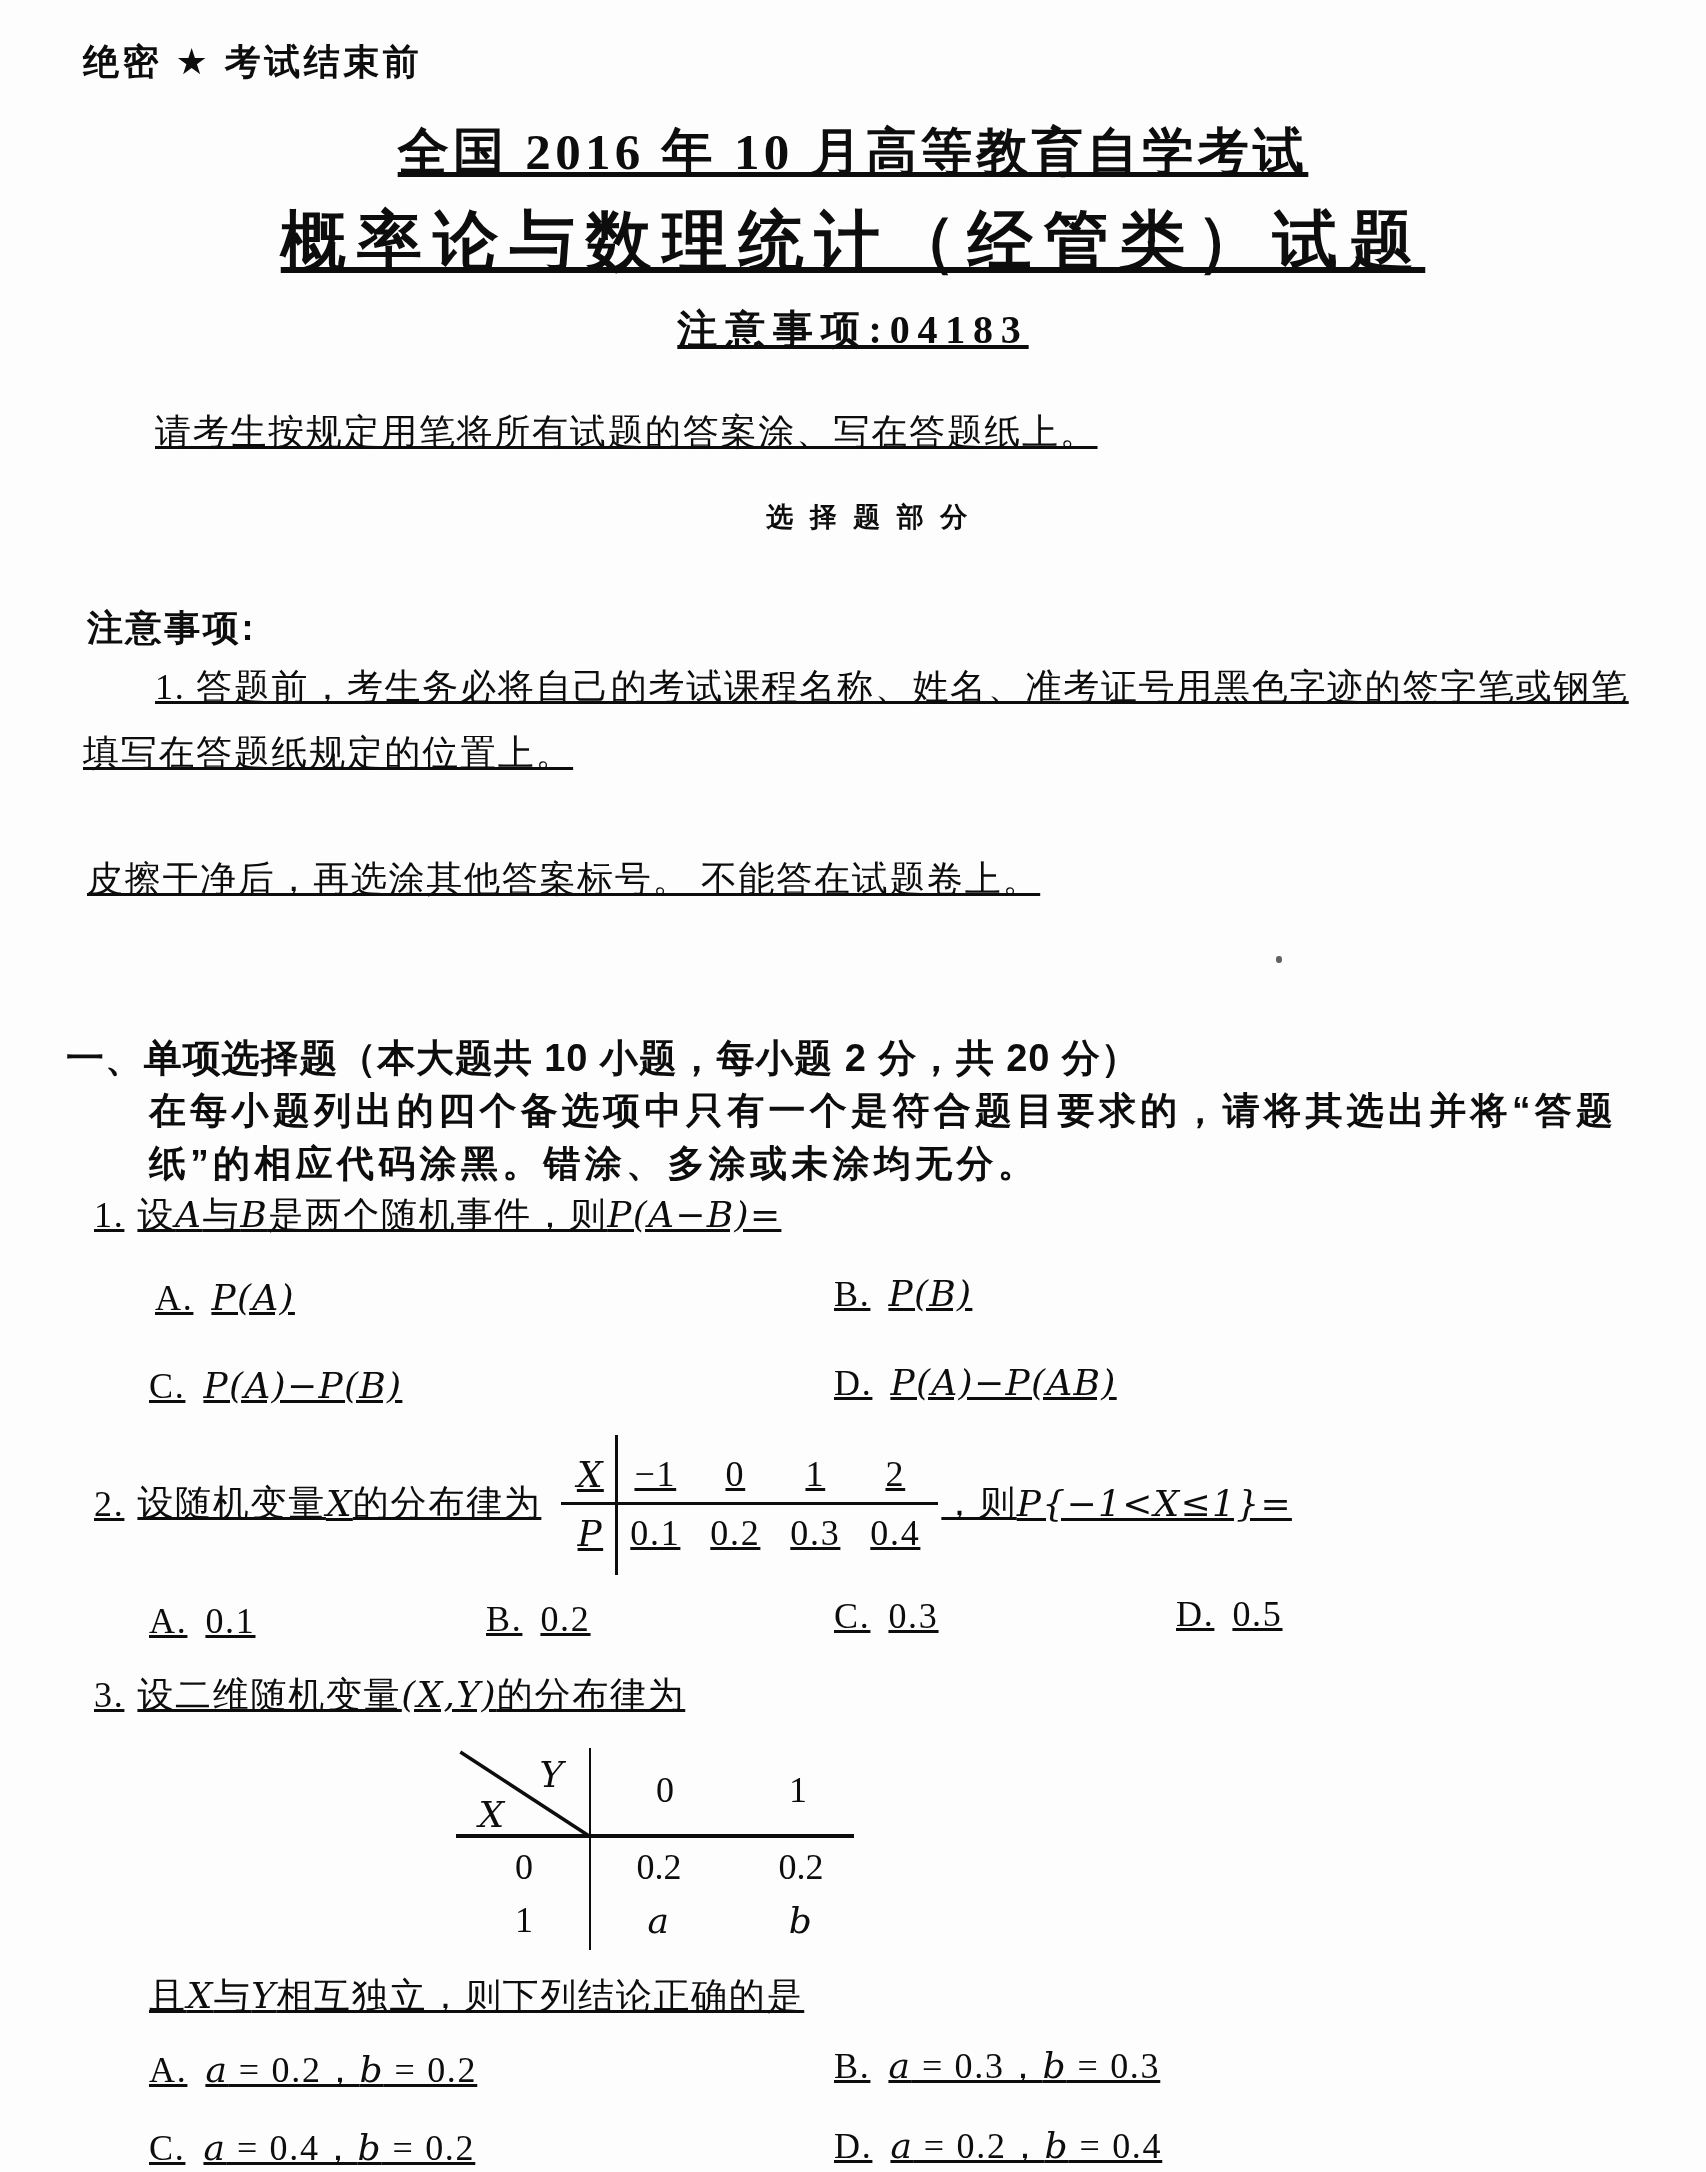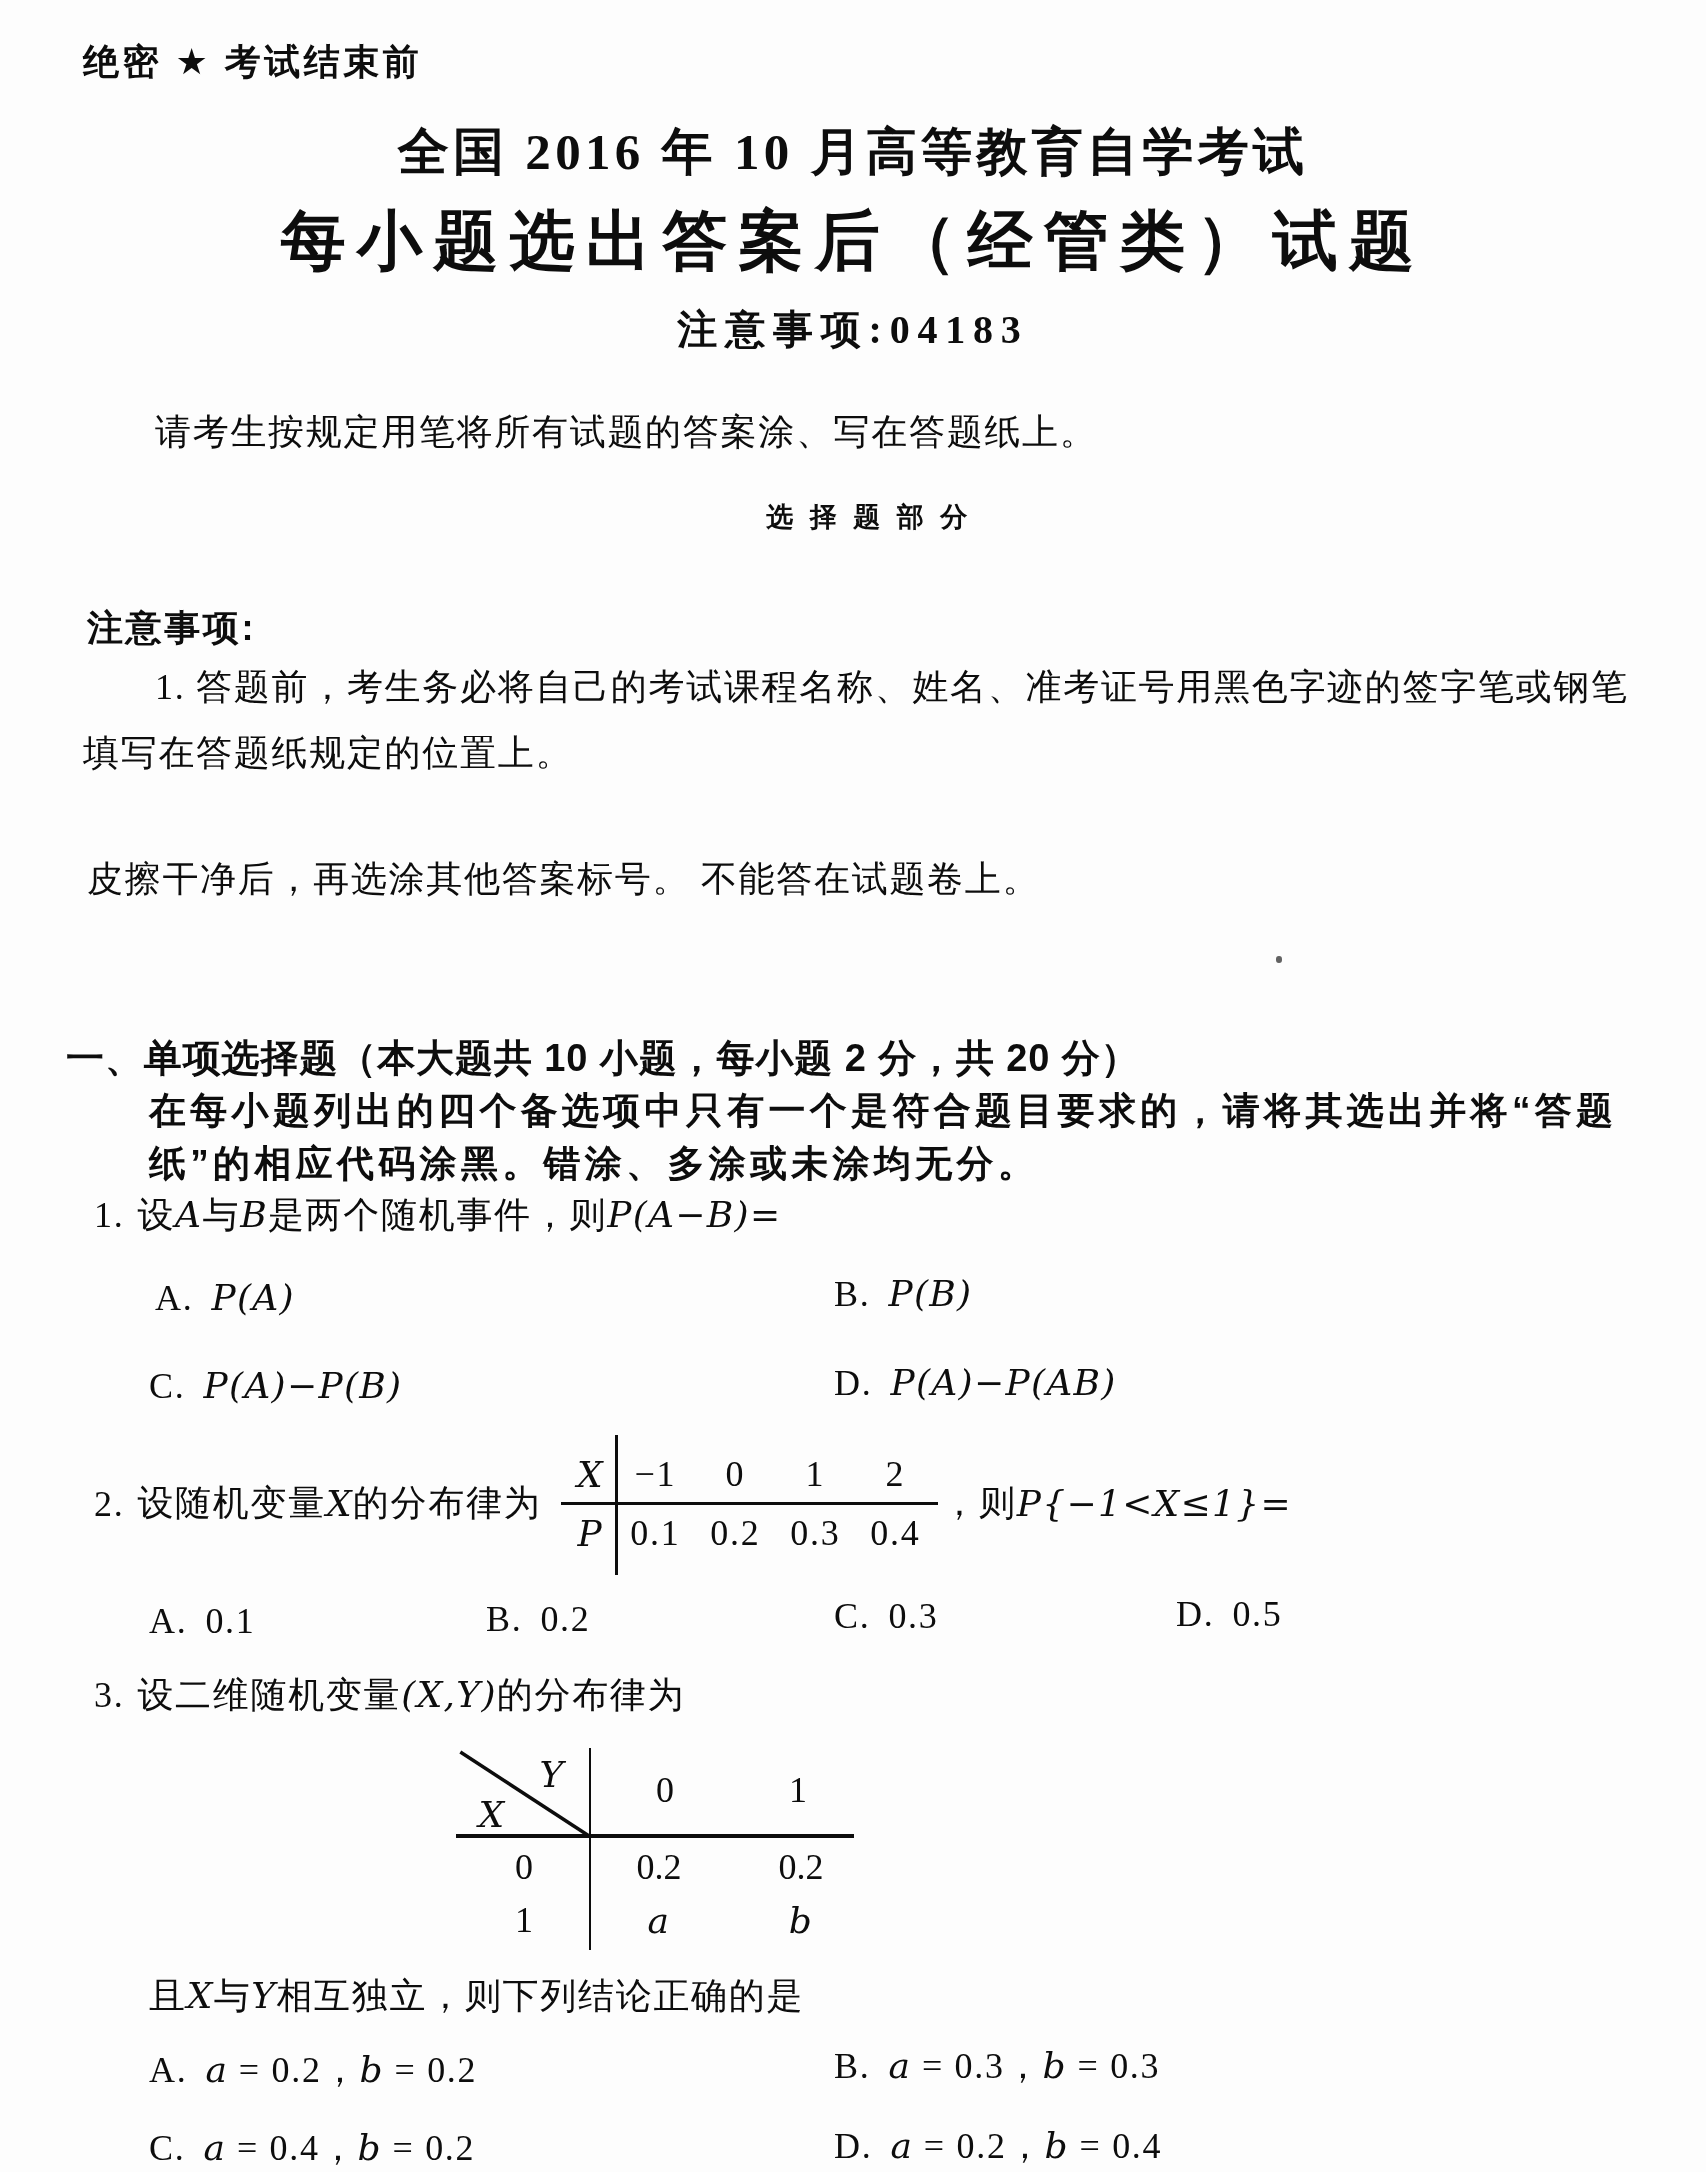--- a/index.html
+++ b/index.html
@@ -6,21 +6,21 @@
   #page{
     position:relative;
     width:1706px;
     height:2376px;
     background:#fdfdfd;
     color:#0d0d0d;
     overflow:hidden;
     font-family:"Liberation Serif","DejaVu Serif",serif;
   }
   .line{position:absolute;white-space:nowrap;line-height:1.18;}
-  .serif{font-family:"Liberation Serif","DejaVu Serif",serif;}
+  .serif{font-family:"Liberation Serif","DejaVu Serif",serif;text-decoration:underline;}
   .sans{font-family:"Liberation Sans","DejaVu Sans",sans-serif;font-weight:700;}
   .body{font-size:36px;letter-spacing:1.7px;}
   .center{left:0;width:1706px;text-align:center;}
   .secrecy{font-size:36px;letter-spacing:3.5px;}
   .title1{font-size:51px;font-weight:700;letter-spacing:4.3px;}
   .title2{font-size:65px;font-weight:800;letter-spacing:11.3px;}
   .course{font-size:40px;font-weight:700;letter-spacing:7.8px;}
   .section-title{font-size:27px;letter-spacing:16.5px;padding-left:22px;}
   .attention{font-size:36px;letter-spacing:2.6px;}
   .s1-heading{font-size:38px;letter-spacing:0.9px;}
@@ -46,21 +46,21 @@
   .stray-dot{position:absolute;left:1276px;top:956px;width:5.6px;height:6.5px;background:#2e2e2e;border-radius:50%;opacity:.75;}
 </style>
 </head>
 <body>
 
 <div id="page">
 
   <div class="line sans secrecy" style="left:83px;top:41px">绝密 ★ 考试结束前</div>
 
   <div class="line serif center title1" style="top:122px">全国 2016 年 10 月高等教育自学考试</div>
-  <div class="line serif center title2" style="top:203px">每小题选出答案后（经管类）试题</div>
+  <div class="line serif center title2" style="top:203px">概率论与数理统计（经管类）试题</div>
   <div class="line serif center course" style="top:306px">注意事项:04183</div>
 
   <div class="line serif body" style="left:155px;top:411px">请考生按规定用笔将所有试题的答案涂、写在答题纸上。</div>
 
   <div class="line sans center section-title" style="top:502px">选择题部分</div>
 
   <div class="line sans attention" style="left:87px;top:607px">注意事项:</div>
   <div class="line serif body" style="left:155px;top:666px">1. 答题前，考生务必将自己的考试课程名称、姓名、准考证号用黑色字迹的签字笔或钢笔</div>
   <div class="line serif body" style="left:83px;top:732px">填写在答题纸规定的位置上。</div>
   <div class="line serif body" style="left:87px;top:858px">皮擦干净后，再选涂其他答案标号。 不能答在试题卷上。</div>

